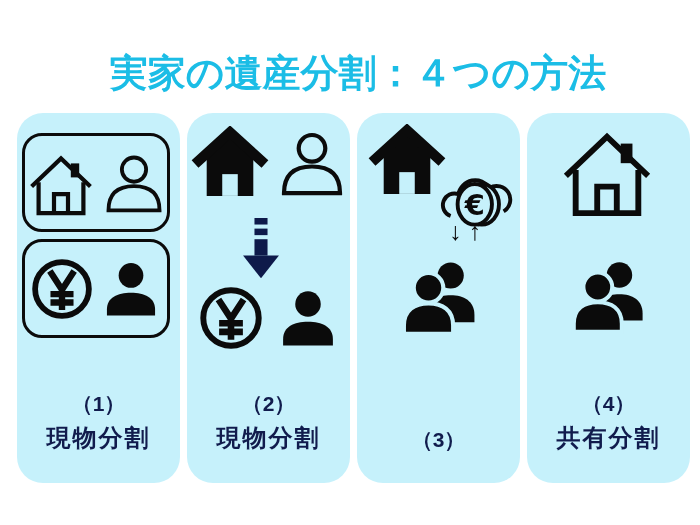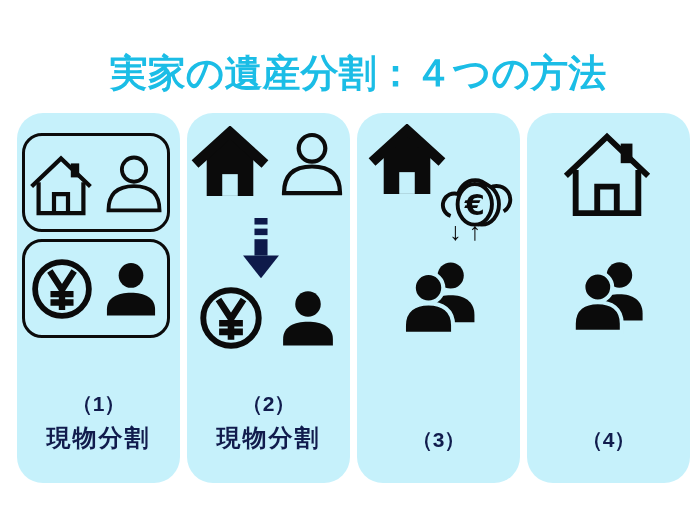--- a/index.html
+++ b/index.html
@@ -189,17 +189,18 @@
         <path class="s" d="M40 90 V63 H60 V90"></path>
       </svg>
       <svg viewBox="0 0 100 100" width="80" height="80" style="position:absolute;left:42px;top:142px;">
         <circle class="f" cx="63" cy="25" r="16"></circle>
         <path class="f" d="M34 82 V73 C34 56 47 49 63 49 C79 49 92 56 92 73 V82 Z"></path>
         <circle class="f pw" cx="36" cy="40" r="18"></circle>
         <path class="f pw" d="M6 96 V86 C6 67 19 59 36 59 C53 59 66 67 66 86 V96 Z"></path>
       </svg>
       <div class="card-label">
         <div class="num">（4）</div>
+        <div class="name">共有分割</div>
       </div>
     </section>
 
   </div>
 </div>
 
 </body></html>

